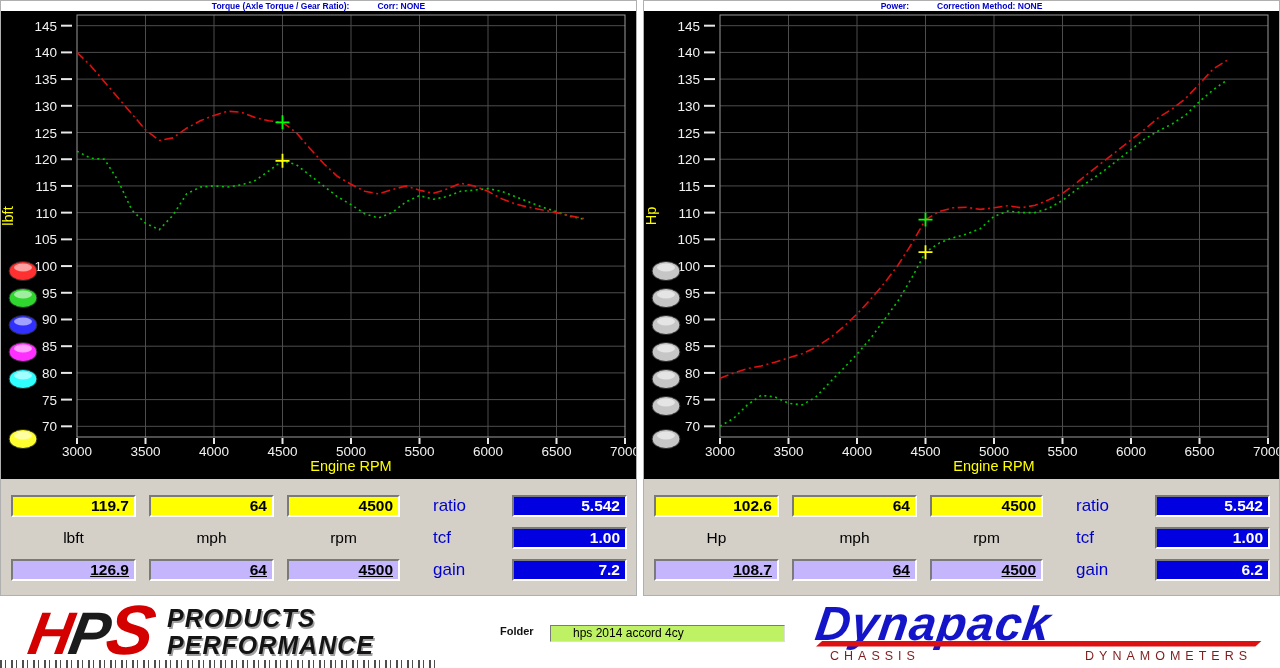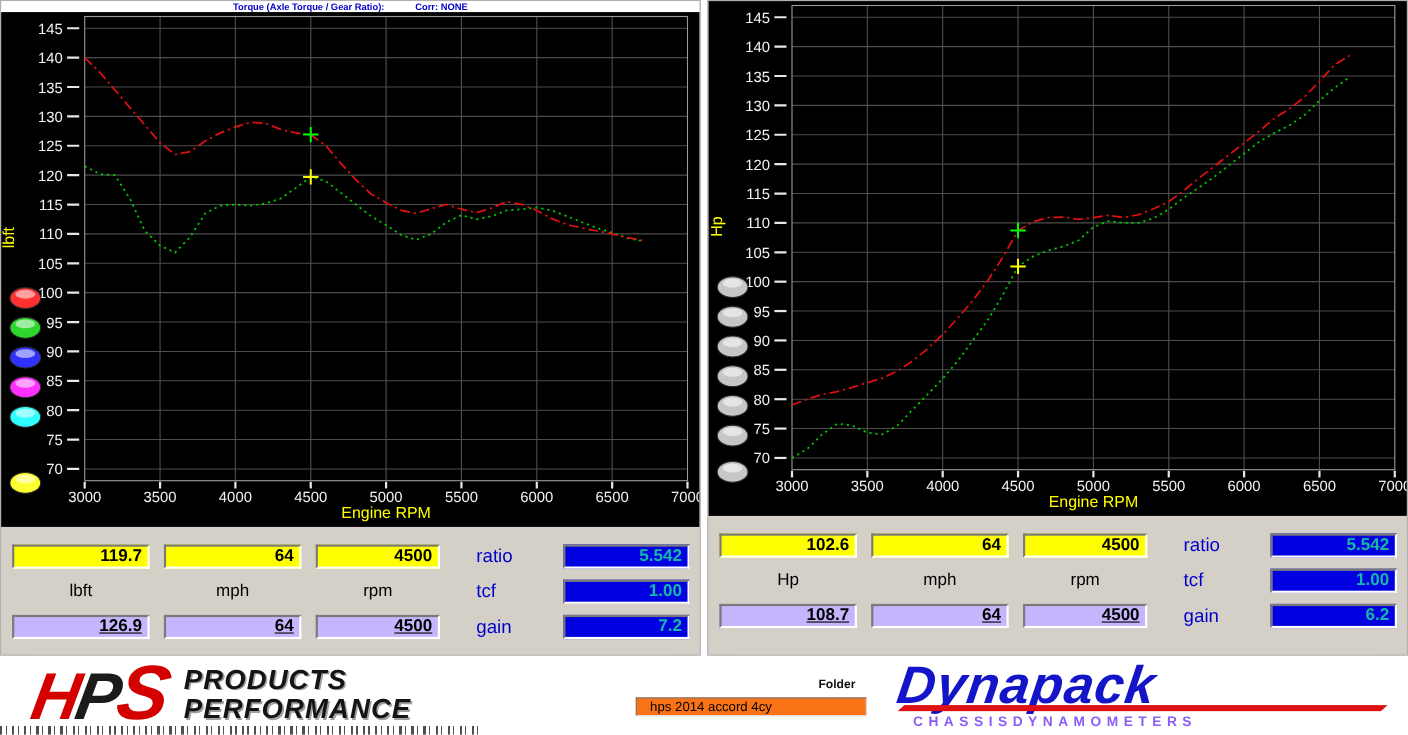--- a/index.html
+++ b/index.html
@@ -13,40 +13,40 @@
 
   svg.chart { display:block; width:635px; height:468px; background:#000000; font-family:"Liberation Sans", sans-serif; }
   svg .tick { fill:#f2f2f2; font-size:13.5px; }
   svg .axis-title { fill:#ffff00; font-size:14.5px; }
 
   .readouts { flex:1; background:#d4d0c8; padding:16px 9px 0 10px;border-radius:25px; }
   .readout-grid { display:grid; grid-template-columns:125px 125px 113px 1fr 115px; column-gap:13px; row-gap:10px; align-items:center; }
   .valbox { height:22px; line-height:18px; border:2px solid; border-color:#7a7a7a #ffffff #ffffff #7a7a7a; text-align:right; padding:0 5px; font-size:15.5px; font-weight:bold; color:#000; white-space:pre; }
   .valbox.yellow { background:#ffff00; }
   .valbox.green  { background:#c4b5fd;text-decoration:underline; }
-  .valbox.blue   { background:#0000e0; color:#14b8a6; }
+  .valbox.blue   { background:#0000e0; color:#ffffff; }
   .unit-label { text-align:center; font-size:15.5px; color:#000000; }
   .side-label { font-size:17px; color:#0000cc; padding-left:20px; }
 
   .footer { height:72px; display:flex; align-items:center; background:#ffffff; }
   .hps { flex:0 0 500px; display:flex; align-items:center; padding-left:30px; gap:16px; }
   .hps-letters { font-style:italic; font-weight:bold; font-size:60px; line-height:58px; letter-spacing:-3px; transform:skewX(-10deg); white-space:nowrap; }
   .hps-h { color:#d40000; } .hps-p { color:#1b1b1b; } .hps-s { color:#d40000; font-size:70px; }
   .hps-words { display:flex; flex-direction:column; gap:2px; }
   .hps-word { font-style:italic; font-weight:bold; font-size:25px; line-height:25px; color:#141414; letter-spacing:1px; text-shadow:1.5px 1.5px 0 #a0a0a0; white-space:nowrap; }
 
   .runform { flex:0 0 288px; display:flex; flex-direction:column; gap:3px; padding-top:2px; }
-  .form-row { display:flex; align-items:flex-end; gap:6px;flex-direction:column; }
+  .form-row { display:flex; align-items:flex-start; gap:6px; }
   .form-label { width:44px; font-size:11px; font-weight:bold; color:#111111; }
-  .form-box { width:210px; height:17px; background:#f97316; border:1px solid; border-color:#7a7a7a #dedede #dedede #7a7a7a; font-size:12px; line-height:15px; padding:0 12px; color:#000; white-space:pre; overflow:hidden; }
+  .form-box { width:235px; height:17px; background:#bef264; border:1px solid; border-color:#7a7a7a #dedede #dedede #7a7a7a; font-size:12px; line-height:15px; padding:0 22px; color:#000; white-space:pre; overflow:hidden; }
 
   .dynapack { flex:1; padding:0 18px 0 28px; display:flex; flex-direction:column; }
   .dp-name { font-style:italic; font-weight:bold; font-size:48px; line-height:44px; color:#1414c8; transform:skewX(-8deg); align-self:flex-start; letter-spacing:1px; }
   .dp-bar { height:6px; background:#dd1111; margin-top:-5px; clip-path:polygon(1.5% 0,100% 0,98.5% 100%,0 100%); }
-  .dp-tag { display:flex; justify-content:flex-start; padding:2px 10px 0 14px; font-weight:bold; font-size:12.5px; letter-spacing:5px; color:#8b5cf6; white-space:nowrap; }
+  .dp-tag { display:flex; justify-content:space-between; padding:2px 10px 0 14px; font-weight:normal; font-size:12.5px; letter-spacing:5px; color:#7f1d1d; white-space:nowrap; }
 
   .status-fragment { position:absolute; left:0; bottom:0; width:437px; height:8px; opacity:.85;
     background:repeating-linear-gradient(90deg,#2f2f2f 0 2px,transparent 2px 5px,#2f2f2f 5px 6px,transparent 6px 11px); }
 </style>
 </head>
 <body>
 
 <div class="panels">
 
   <div class="panel">
@@ -177,20 +177,24 @@
         <div class="valbox green">126.9</div>
         <div class="valbox green">64</div>
         <div class="valbox green">4500</div>
         <div class="side-label">gain</div>
         <div class="valbox blue">7.2</div>
       </div>
     </div>
   </div>
 
   <div class="panel">
+    <div class="titlebar">
+      <span>Power:</span>
+      <span>Correction Method: NONE</span>
+    </div>
     <svg class="chart" id="chart-1" viewBox="0 0 635 468">
         <line x1="144.5" y1="4" x2="144.5" y2="426" stroke="#4d4d4d"></line>
         <line x1="213" y1="4" x2="213" y2="426" stroke="#4d4d4d"></line>
         <line x1="281.5" y1="4" x2="281.5" y2="426" stroke="#4d4d4d"></line>
         <line x1="350" y1="4" x2="350" y2="426" stroke="#4d4d4d"></line>
         <line x1="418.5" y1="4" x2="418.5" y2="426" stroke="#4d4d4d"></line>
         <line x1="487" y1="4" x2="487" y2="426" stroke="#4d4d4d"></line>
         <line x1="555.5" y1="4" x2="555.5" y2="426" stroke="#4d4d4d"></line>
         <line x1="76" y1="415.3164556962025" x2="624" y2="415.3164556962025" stroke="#4d4d4d"></line>
         <line x1="76" y1="388.60759493670884" x2="624" y2="388.60759493670884" stroke="#4d4d4d"></line>

